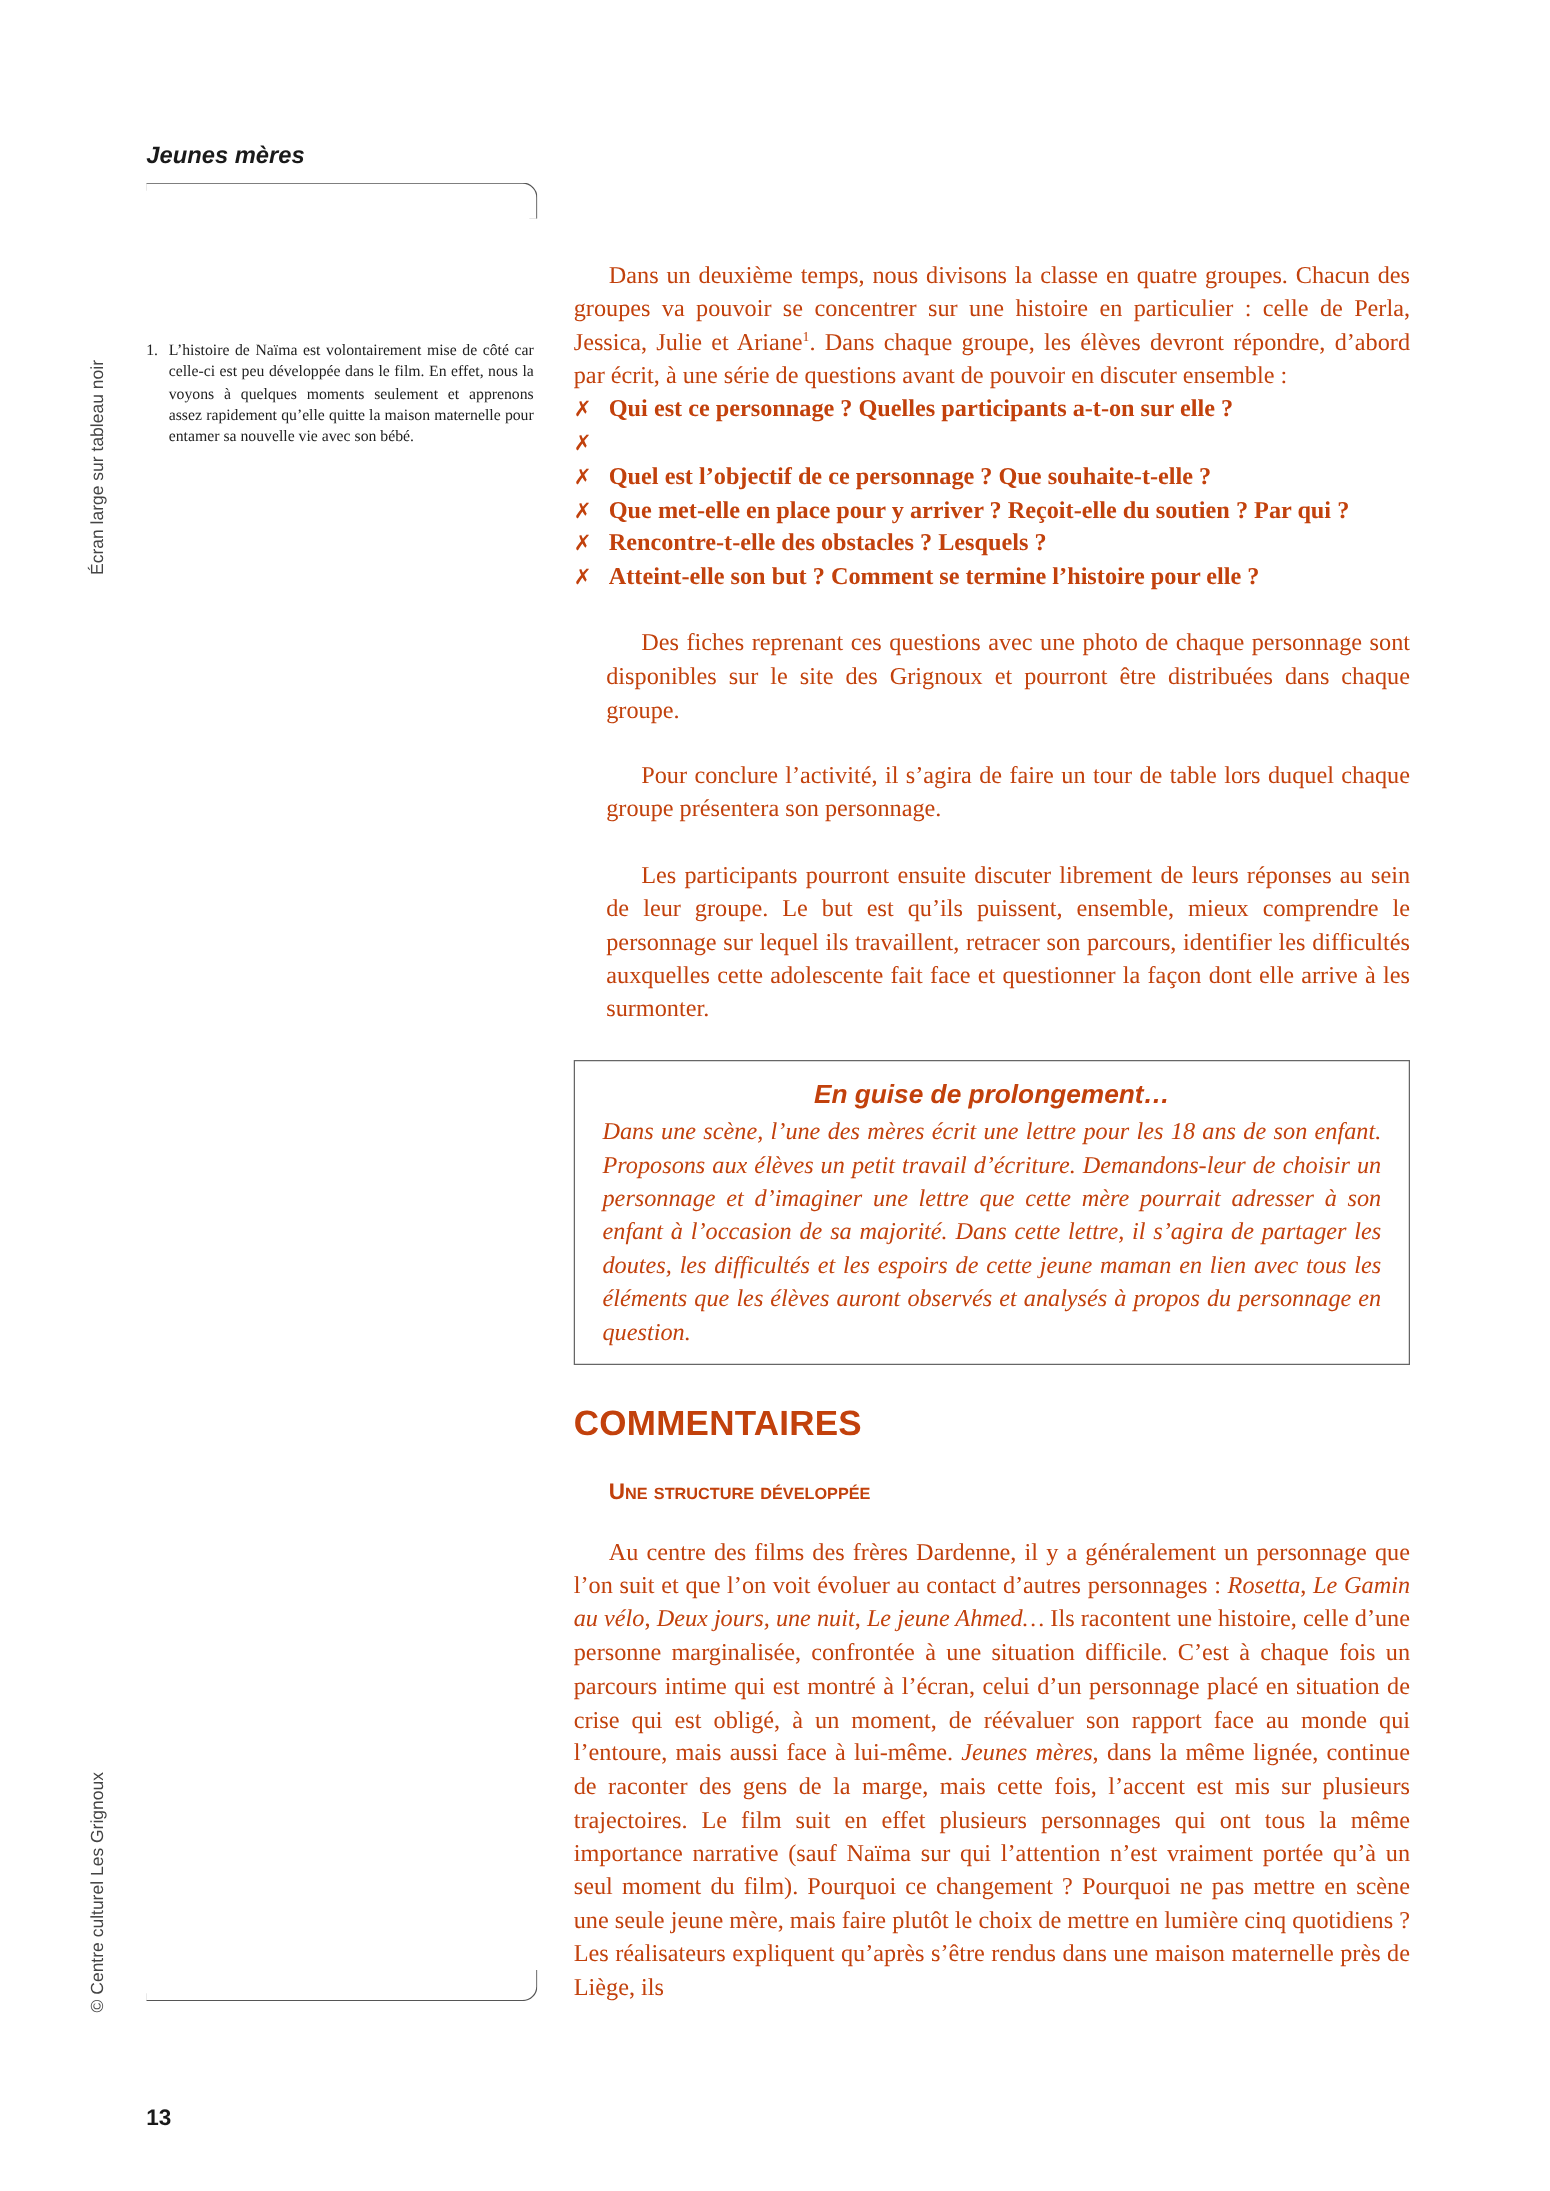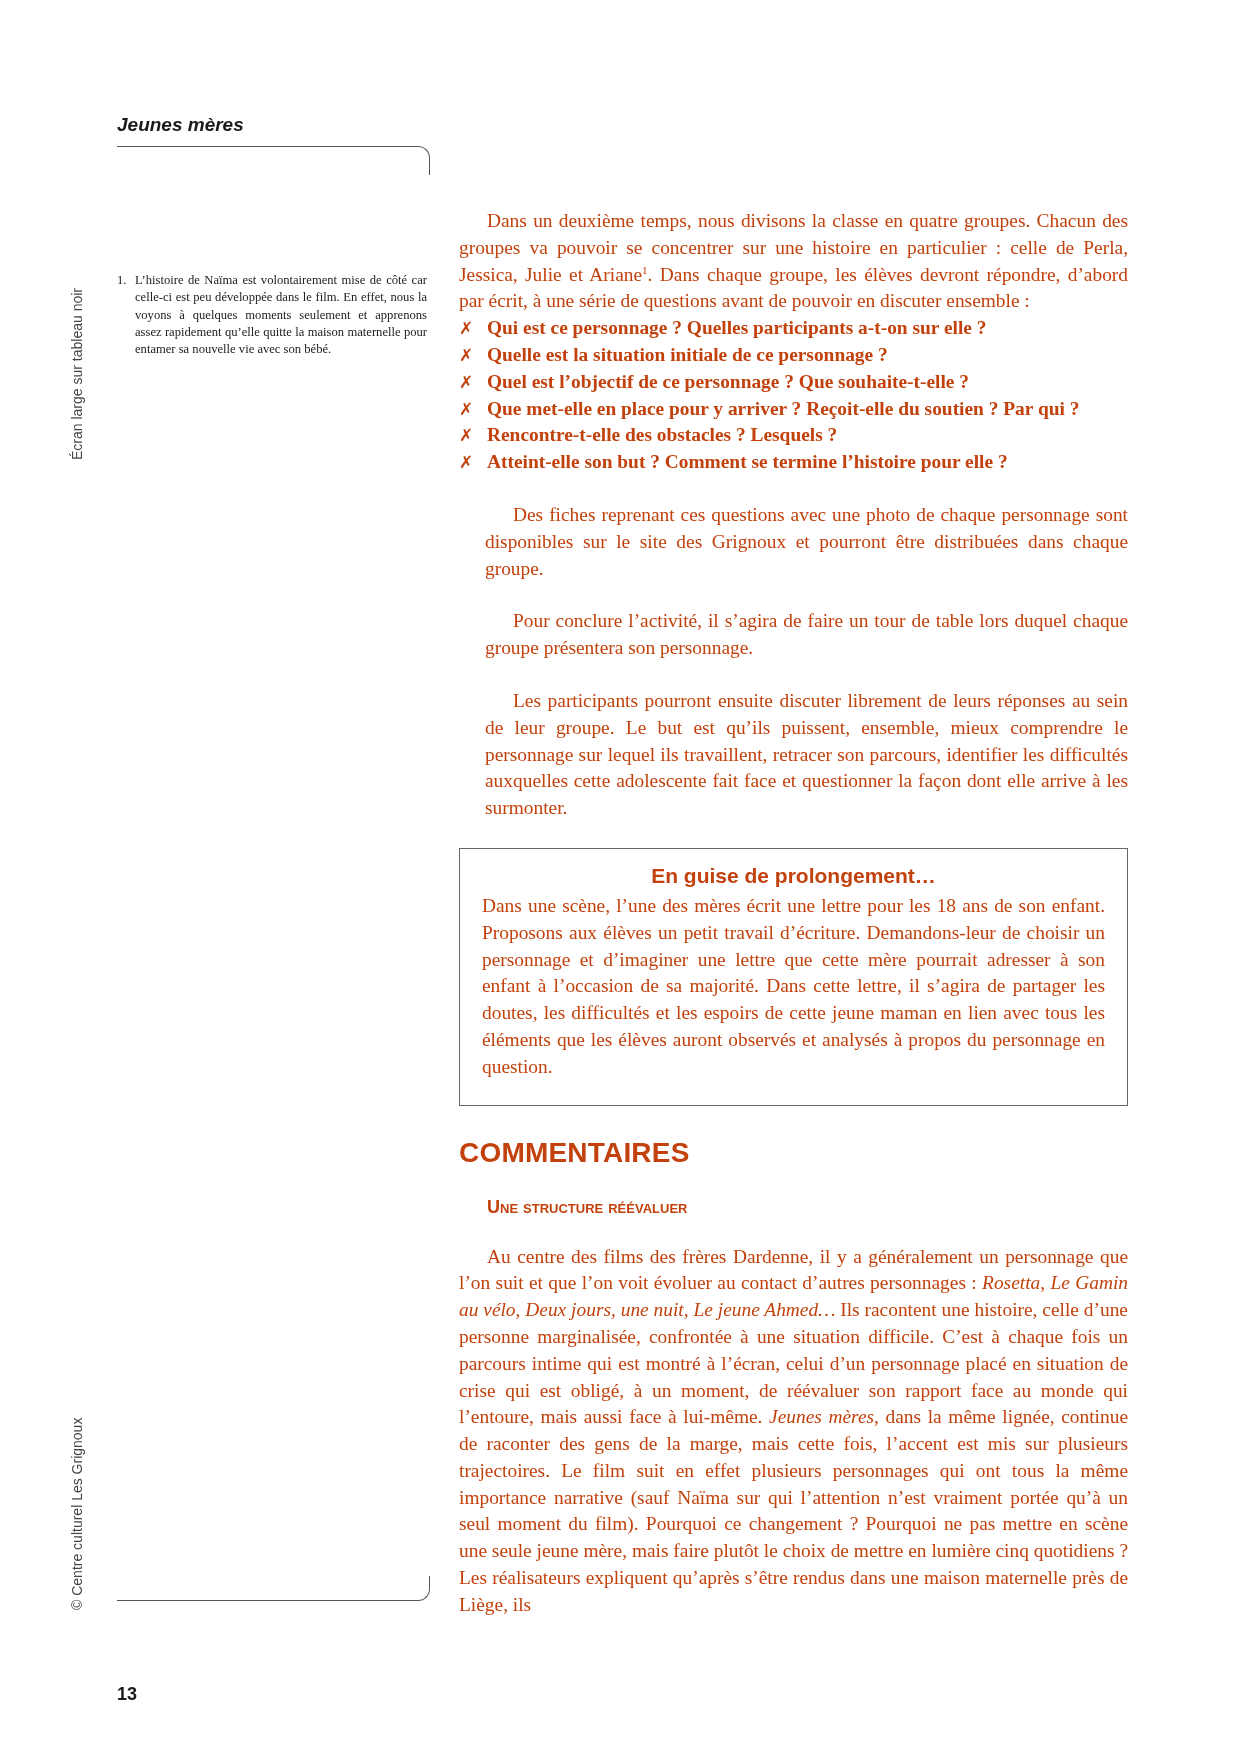--- a/index.html
+++ b/index.html
@@ -21,21 +21,21 @@
 
   .main { position: absolute; left: 459px; top: 208px; width: 669px; font-family: "Liberation Serif", serif; font-size: 19.4px; line-height: 26.8px; color: #c2410c; }
   .main p { margin: 0; text-indent: 28px; text-align: justify; hyphens: auto; }
   .main p.gap { margin-top: 26px; margin-left: 26px; }
   sup { font-size: 11px; line-height: 0; }
 
   .qlist { list-style: none; margin: 0; padding: 0; }
   .qlist li { display: flex; font-weight: bold; }
   .qlist .mark { width: 28px; flex: none; font-family: "DejaVu Sans", sans-serif; font-weight: normal; font-size: 17px; }
 
-  .box { margin-top: 26px; border: 1.3px solid #666; padding: 14px 22px 24px 22px; }
+  .box { margin-top: 26px; border: 1.3px solid #666; padding: 14px 22px 10px 22px; font-style: italic; }
   .box-title { font-family: "Liberation Sans", sans-serif; font-weight: bold; font-size: 21px; text-align: center; margin-bottom: 4px; line-height: 26px; }
   .box-text { text-align: justify; hyphens: auto; text-indent: 0; }
 
   .section-title { margin-top: 30px; font-family: "Liberation Sans", sans-serif; font-weight: bold; font-size: 28px; line-height: 34px; letter-spacing: 0.2px; }
   .subsection-title { margin-top: 24px; margin-left: 28px; font-family: "Liberation Sans", sans-serif; font-weight: bold; font-size: 18px; font-variant: small-caps; line-height: 26px; margin-bottom: 24px; }
   em { font-style: italic; }
 </style>
 </head>
 <body>
 
@@ -58,21 +58,20 @@
     <span>Dans un deuxième temps, nous divisons la classe en quatre groupes. Chacun des groupes va pouvoir se concentrer sur une histoire en particulier : celle de Perla, Jessica, Julie et Ariane</span><sup>1</sup><span>. Dans chaque groupe, les élèves devront répondre, d’abord par écrit, à une série de questions avant de pouvoir en discuter ensemble :</span>
   </p>
 
   <ul class="qlist">
     <li>
         <span class="mark">✗</span>
         <span>Qui est ce personnage ? Quelles participants a-t-on sur elle ?</span>
       </li>
     <li>
         <span class="mark">✗</span>
-        <span>Quelle est la situation initiale de ce personnage ?</span>
       </li>
     <li>
         <span class="mark">✗</span>
         <span>Quel est l’objectif de ce personnage ? Que souhaite-t-elle ?</span>
       </li>
     <li>
         <span class="mark">✗</span>
         <span>Que met-elle en place pour y arriver ? Reçoit-elle du soutien ? Par qui ?</span>
       </li>
     <li>
@@ -88,18 +87,18 @@
   <p class="gap">Des fiches reprenant ces questions avec une photo de chaque personnage sont disponibles sur le site des Grignoux et pourront être distribuées dans chaque groupe.</p>
   <p class="gap">Pour conclure l’activité, il s’agira de faire un tour de table lors duquel chaque groupe présentera son personnage.</p>
   <p class="gap">Les participants pourront ensuite discuter librement de leurs réponses au sein de leur groupe. Le but est qu’ils puissent, ensemble, mieux comprendre le personnage sur lequel ils travaillent, retracer son parcours, identifier les difficultés auxquelles cette adolescente fait face et questionner la façon dont elle arrive à les surmonter.</p>
 
   <div class="box">
     <div class="box-title">En guise de prolongement…</div>
     <div class="box-text">Dans une scène, l’une des mères écrit une lettre pour les 18 ans de son enfant. Proposons aux élèves un petit travail d’écriture. Demandons-leur de choisir un personnage et d’imaginer une lettre que cette mère pourrait adresser à son enfant à l’occasion de sa majorité. Dans cette lettre, il s’agira de partager les doutes, les difficultés et les espoirs de cette jeune maman en lien avec tous les éléments que les élèves auront observés et analysés à propos du personnage en question.</div>
   </div>
 
   <div class="section-title">COMMENTAIRES</div>
-  <div class="subsection-title">Une structure réévaluer</div>
+  <div class="subsection-title">Une structure développée</div>
 
   <p>
     <span>Au centre des films des frères Dardenne, il y a généralement un personnage que l’on suit et que l’on voit évoluer au contact d’autres personnages : </span><em>Rosetta</em><span>, </span><em>Le Gamin au vélo</em><span>, </span><em>Deux jours, une nuit</em><span>, </span><em>Le jeune Ahmed…</em><span> Ils racontent une histoire, celle d’une personne marginalisée, confrontée à une situation difficile. C’est à chaque fois un parcours intime qui est montré à l’écran, celui d’un personnage placé en situation de crise qui est obligé, à un moment, de réévaluer son rapport face au monde qui l’entoure, mais aussi face à lui-même. </span><em>Jeunes mères</em><span>, dans la même lignée, continue de raconter des gens de la marge, mais cette fois, l’accent est mis sur plusieurs trajectoires. Le film suit en effet plusieurs personnages qui ont tous la même importance narrative (sauf Naïma sur qui l’attention n’est vraiment portée qu’à un seul moment du film). Pourquoi ce changement ? Pourquoi ne pas mettre en scène une seule jeune mère, mais faire plutôt le choix de mettre en lumière cinq quotidiens ? Les réalisateurs expliquent qu’après s’être rendus dans une maison maternelle près de Liège, ils</span>
   </p>
 </div>
 
 </body></html>

